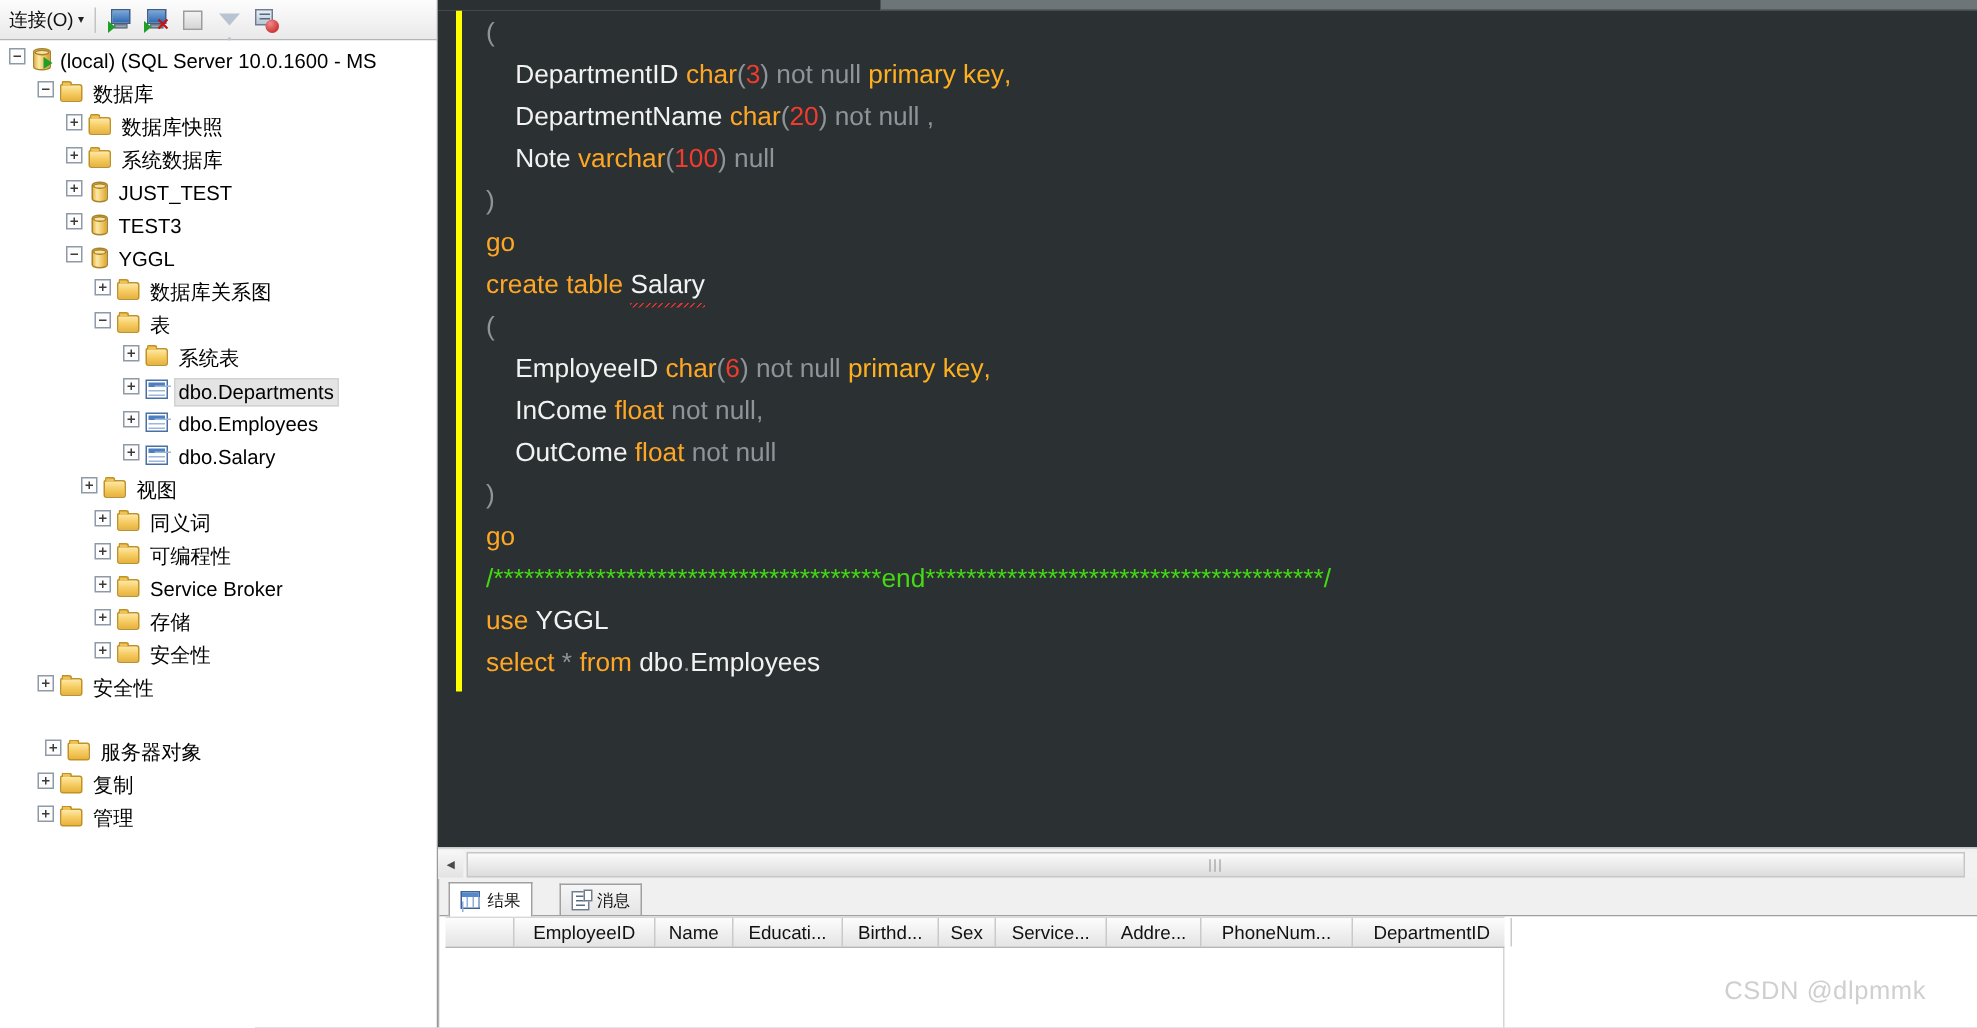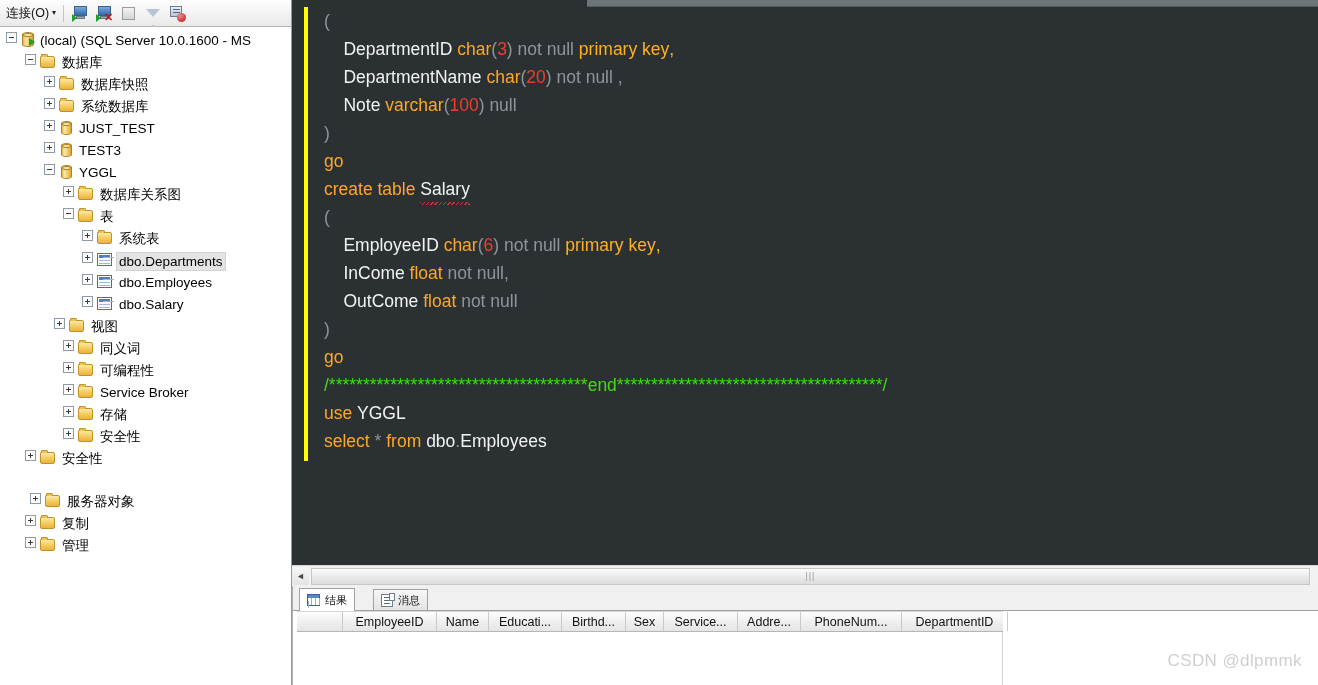--- a/index.html
+++ b/index.html
@@ -537,21 +537,21 @@
   .gcorner { width: 46px; }
   #grid-body {
     position: relative;
     height: 100%;
     border-right: 1px solid #d5d5d5;
     width: 706px;
     box-sizing: border-box;
   }
   #watermark {
     position: absolute;
-    right: 16px;
+    right: 34px;
     bottom: 14px;
     font-size: 17px;
     color: #cfcfcf;
     letter-spacing: .4px;
     white-space: nowrap;
   }
 
   
   #splitter {
     width: 0px;

